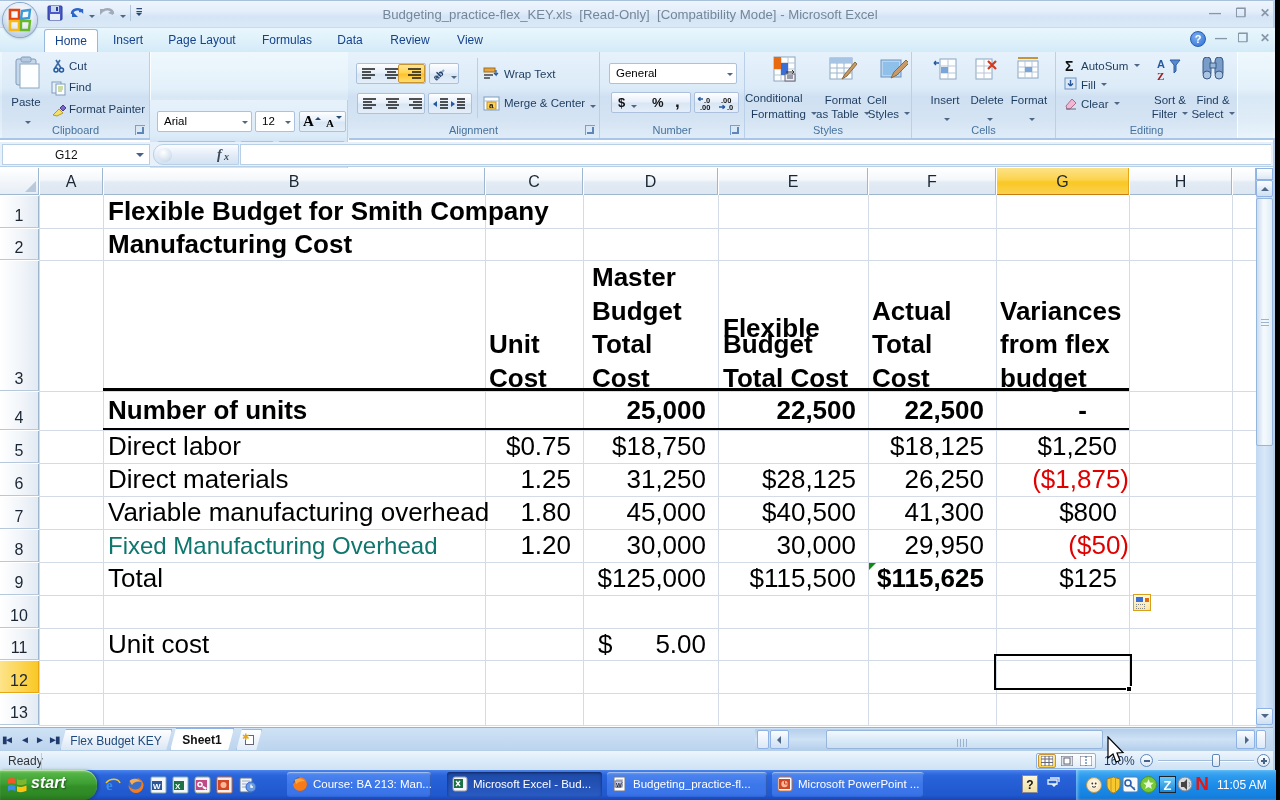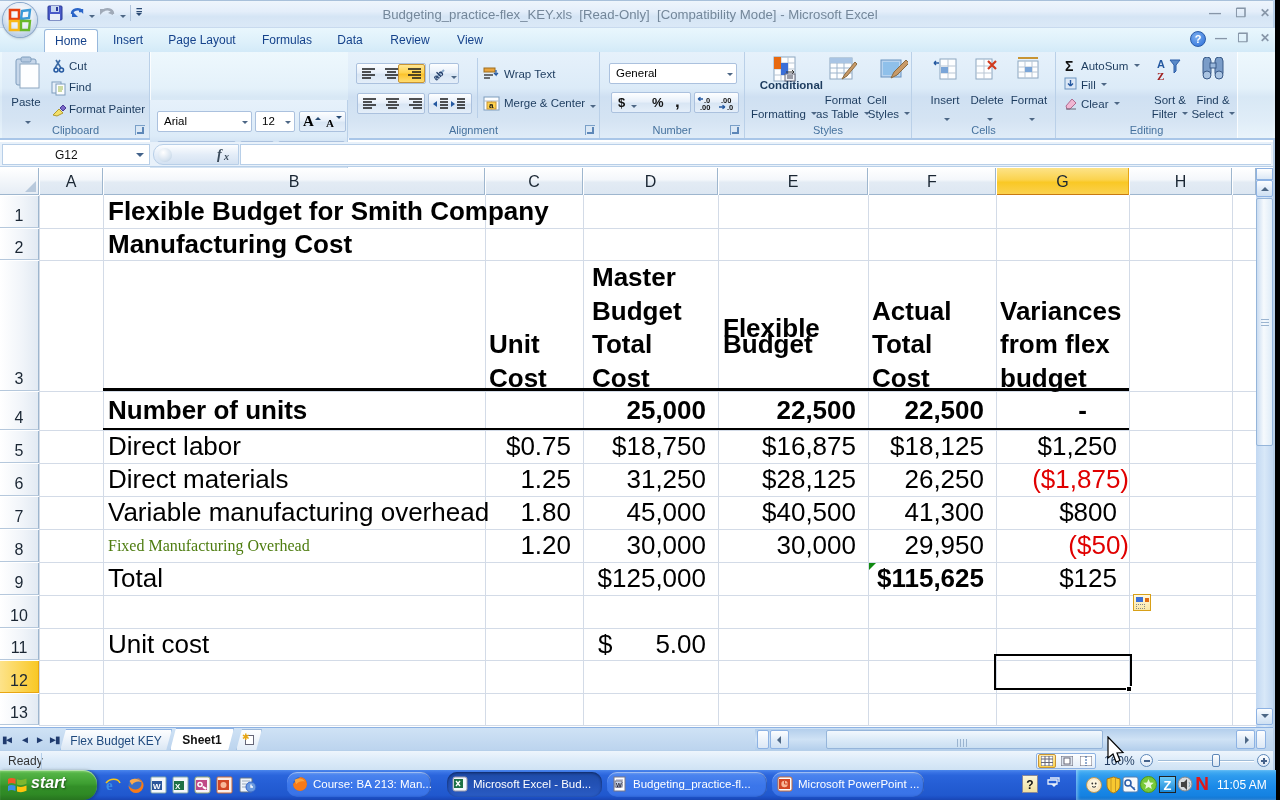--- a/index.html
+++ b/index.html
@@ -40,21 +40,21 @@
 .rowhdr{position:absolute;left:0;width:39px;background:linear-gradient(90deg,#ffffff 0%,#f0f4f9 60%,#e2eaf3 100%);border-right:1px solid #9eb6ce;border-bottom:1px solid #b5c8dc;text-align:center;font-size:16px;color:#1a2633;display:flex;align-items:flex-end;justify-content:center;}
 .cell{position:absolute;font-size:26px;color:#000;white-space:nowrap;}
 .vline{position:absolute;width:1px;background:#d3dbe7;}
 .hline{position:absolute;height:1px;background:#d3dbe7;}
 
 #sheettabs{position:absolute;left:0;top:727px;width:1273px;height:23px;background:linear-gradient(180deg,#cfe2f5,#bcd4ee);border-top:1px solid #8db2e3;}
 #statusbar{position:absolute;left:0;top:750px;width:1273px;height:20px;background:linear-gradient(180deg,#eef5fc,#dcebf9 50%,#cfe2f4);border-top:1px solid #b6cfe9;font-size:12px;color:#333;}
 
 #taskbar{position:absolute;left:0;top:770px;width:1276px;height:30px;
  background:linear-gradient(180deg,#4a86ec 0%,#3771e4 9%,#2a65dc 18%,#245dd4 50%,#2058ce 84%,#1c4fc4 92%,#1946b4 100%);}
-.task{position:absolute;top:2px;height:25px;border-radius:10px;font-size:11.5px;color:#fff;
+.task{position:absolute;top:2px;height:25px;border-radius:3px;font-size:11.5px;color:#fff;
  background:linear-gradient(180deg,#71a1f3 0%,#4a83ee 12%,#3b76ea 55%,#3a74e8 88%,#3168dc 100%);
  box-shadow:inset 0 1px 0 rgba(255,255,255,.35), inset -1px 0 1px rgba(0,0,20,.25);}
 .task .ti{position:absolute;left:5px;top:4px;width:16px;height:16px;}
 .task .tt{position:absolute;left:26px;top:0;line-height:25px;white-space:nowrap;overflow:hidden;}
 </style></head>
 <body>
 <div id="win">
 
   <div id="titlebar">
     <div id="title-text">Budgeting_practice-flex_KEY.xls&nbsp; [Read-Only]&nbsp; [Compatibility Mode] - Microsoft Excel</div>
@@ -259,21 +259,21 @@
     <div class="grp" style="left:745px;width:167px;">
       <svg class="abs" style="left:27px;top:4px;" width="26" height="26" viewBox="0 0 26 26">
           <rect x="2" y="1" width="21" height="24" fill="#fdfeff" stroke="#8ca6c0"></rect>
           <path d="M2 7 h21 M2 13 h21 M2 19 h21 M9 1 v24 M16 1 v24" stroke="#b9c6d4"></path>
           <rect x="2" y="1" width="7" height="12" fill="#e8690f"></rect>
           <rect x="9" y="7" width="7" height="12" fill="#3a6fd8"></rect>
           <path d="M14 16 l8 0 -2 -2 m2 2 l-2 2" stroke="#333" fill="none"></path>
           <rect x="13" y="18" width="10" height="7" fill="#eef2f8" stroke="#667"></rect>
           <path d="M15 20 h6 M15 22 h6" stroke="#445"></path>
         </svg>
-      <div class="sbtxt" style="left:0;top:27px;width:78px;text-align:right;font-weight:bold;">Conditional</div>
+      <div class="sbtxt" style="left:0;top:40px;width:78px;text-align:left;">Conditional</div>
       <div class="sbtxt" style="left:0;top:56px;width:78px;text-align:center;">Formatting <span class="dna" style="margin-top:0;"></span></div>
       <svg class="abs" style="left:84px;top:4px;" width="28" height="26" viewBox="0 0 28 26">
           <rect x="1" y="2" width="22" height="21" fill="#fdfeff" stroke="#8ca6c0"></rect>
           <path d="M1 7 h22 M1 12 h22 M1 17 h22 M8 2 v21 M15 2 v21" stroke="#9db4cc"></path>
           <rect x="1" y="2" width="22" height="5" fill="#a8c4e4"></rect>
           <path d="M26 6 L16 18 l-3 5 5 -3 10 -12 Z" fill="#c89a68" stroke="#8a6a40"></path>
         </svg>
       <div class="sbtxt" style="left:62px;top:42px;width:72px;text-align:center;">Format</div>
       <div class="sbtxt" style="left:62px;top:56px;width:72px;text-align:center;">as Table <span class="dna" style="margin-top:0;"></span></div>
       <svg class="abs" style="left:135px;top:4px;" width="28" height="26" viewBox="0 0 28 26">
@@ -439,57 +439,58 @@
 <div class="cell" style="left:108px;top:60px;height:33px;line-height:33px;font-size:26px;color:#000;font-weight:bold;">Manufacturing Cost</div>
 <div class="cell" style="left:108px;top:27px;height:33px;line-height:33px;font-size:26px;color:#000;font-weight:bold;">Flexible Budget for Smith Company</div>
 <div class="cell" style="left:489px;top:160.4px;height:33.6px;line-height:33.6px;font-weight:bold;">Unit</div>
 <div class="cell" style="left:489px;top:194.0px;height:33.6px;line-height:33.6px;font-weight:bold;">Cost</div>
 <div class="cell" style="left:592px;top:93.2px;height:33.6px;line-height:33.6px;font-weight:bold;">Master</div>
 <div class="cell" style="left:592px;top:126.8px;height:33.6px;line-height:33.6px;font-weight:bold;">Budget</div>
 <div class="cell" style="left:592px;top:160.4px;height:33.6px;line-height:33.6px;font-weight:bold;">Total</div>
 <div class="cell" style="left:592px;top:194.0px;height:33.6px;line-height:33.6px;font-weight:bold;">Cost</div>
 <div class="cell" style="left:723px;top:144px;height:33.6px;line-height:33.6px;font-weight:bold;">Flexible</div>
 <div class="cell" style="left:723px;top:160.4px;height:33.6px;line-height:33.6px;font-weight:bold;">Budget</div>
+<div class="cell" style="left:723px;top:194.0px;height:33.6px;line-height:33.6px;font-weight:bold;">Total Cost</div>
 <div class="cell" style="left:872px;top:126.8px;height:33.6px;line-height:33.6px;font-weight:bold;">Actual</div>
 <div class="cell" style="left:872px;top:160.4px;height:33.6px;line-height:33.6px;font-weight:bold;">Total</div>
 <div class="cell" style="left:872px;top:194.0px;height:33.6px;line-height:33.6px;font-weight:bold;">Cost</div>
 <div class="cell" style="left:1000px;top:126.8px;height:33.6px;line-height:33.6px;font-weight:bold;">Variances</div>
 <div class="cell" style="left:1000px;top:160.4px;height:33.6px;line-height:33.6px;font-weight:bold;">from flex</div>
 <div class="cell" style="left:1000px;top:194.0px;height:33.6px;line-height:33.6px;font-weight:bold;">budget</div>
 <div class="cell" style="left:108px;top:225px;height:35px;line-height:35px;font-size:26px;color:#000;font-weight:bold;">Number of units</div>
 <div class="cell" style="left:506px;top:225px;width:200px;height:35px;line-height:35px;text-align:right;color:#000;font-weight:bold;">25,000</div>
 <div class="cell" style="left:656px;top:225px;width:200px;height:35px;line-height:35px;text-align:right;color:#000;font-weight:bold;">22,500</div>
 <div class="cell" style="left:784px;top:225px;width:200px;height:35px;line-height:35px;text-align:right;color:#000;font-weight:bold;">22,500</div>
 <div class="cell" style="left:890px;top:225px;width:197px;height:35px;line-height:35px;text-align:right;color:#000;font-weight:bold;">-</div>
 <div class="cell" style="left:108px;top:262px;height:33px;line-height:33px;font-size:26px;color:#000;">Direct labor</div>
 <div class="cell" style="left:371px;top:262px;width:200px;height:33px;line-height:33px;text-align:right;color:#000;">$0.75</div>
 <div class="cell" style="left:506px;top:262px;width:200px;height:33px;line-height:33px;text-align:right;color:#000;">$18,750</div>
-<div class="cell" style="left:656px;top:262px;width:200px;height:33px;line-height:33px;text-align:right;color:#000;">$16,875</div>
 <div class="cell" style="left:784px;top:262px;width:200px;height:33px;line-height:33px;text-align:right;color:#000;">$18,125</div>
 <div class="cell" style="left:917px;top:262px;width:200px;height:33px;line-height:33px;text-align:right;color:#000;">$1,250</div>
 <div class="cell" style="left:108px;top:295px;height:33px;line-height:33px;font-size:26px;color:#000;">Direct materials</div>
 <div class="cell" style="left:371px;top:295px;width:200px;height:33px;line-height:33px;text-align:right;color:#000;">1.25</div>
 <div class="cell" style="left:506px;top:295px;width:200px;height:33px;line-height:33px;text-align:right;color:#000;">31,250</div>
 <div class="cell" style="left:656px;top:295px;width:200px;height:33px;line-height:33px;text-align:right;color:#000;">$28,125</div>
 <div class="cell" style="left:784px;top:295px;width:200px;height:33px;line-height:33px;text-align:right;color:#000;">26,250</div>
 <div class="cell" style="left:929px;top:295px;width:200px;height:33px;line-height:33px;text-align:right;color:#e00000;">($1,875)</div>
 <div class="cell" style="left:108px;top:328px;height:33px;line-height:33px;font-size:26px;color:#000;">Variable manufacturing overhead</div>
 <div class="cell" style="left:371px;top:328px;width:200px;height:33px;line-height:33px;text-align:right;color:#000;">1.80</div>
 <div class="cell" style="left:506px;top:328px;width:200px;height:33px;line-height:33px;text-align:right;color:#000;">45,000</div>
 <div class="cell" style="left:656px;top:328px;width:200px;height:33px;line-height:33px;text-align:right;color:#000;">$40,500</div>
 <div class="cell" style="left:784px;top:328px;width:200px;height:33px;line-height:33px;text-align:right;color:#000;">41,300</div>
 <div class="cell" style="left:917px;top:328px;width:200px;height:33px;line-height:33px;text-align:right;color:#000;">$800</div>
-<div class="cell" style="left:108px;top:361px;height:33px;line-height:33px;font-size:16px;color:#4d7c0f;font-family:Liberation Serif, serif;">Fixed Manufacturing Overhead</div>
+<div class="cell" style="left:108px;top:361px;height:33px;line-height:33px;font-size:24px;color:#0f766e;">Fixed Manufacturing Overhead</div>
 <div class="cell" style="left:371px;top:361px;width:200px;height:33px;line-height:33px;text-align:right;color:#000;">1.20</div>
 <div class="cell" style="left:506px;top:361px;width:200px;height:33px;line-height:33px;text-align:right;color:#000;">30,000</div>
 <div class="cell" style="left:656px;top:361px;width:200px;height:33px;line-height:33px;text-align:right;color:#000;">30,000</div>
 <div class="cell" style="left:784px;top:361px;width:200px;height:33px;line-height:33px;text-align:right;color:#000;">29,950</div>
 <div class="cell" style="left:929px;top:361px;width:200px;height:33px;line-height:33px;text-align:right;color:#e00000;">($50)</div>
 <div class="cell" style="left:108px;top:394px;height:33px;line-height:33px;font-size:26px;color:#000;">Total</div>
 <div class="cell" style="left:506px;top:394px;width:200px;height:33px;line-height:33px;text-align:right;color:#000;">$125,000</div>
+<div class="cell" style="left:656px;top:394px;width:200px;height:33px;line-height:33px;text-align:right;color:#000;">$115,500</div>
 <div class="cell" style="left:784px;top:394px;width:200px;height:33px;line-height:33px;text-align:right;color:#000;font-weight:bold;">$115,625</div>
 <div class="cell" style="left:917px;top:394px;width:200px;height:33px;line-height:33px;text-align:right;color:#000;">$125</div>
 <div class="cell" style="left:108px;top:460px;height:32px;line-height:32px;font-size:26px;color:#000;">Unit cost</div>
 <div class="cell" style="left:598px;top:460px;height:32px;line-height:32px;font-size:26px;color:#000;">$</div>
 <div class="cell" style="left:506px;top:460px;width:200px;height:32px;line-height:32px;text-align:right;color:#000;">5.00</div>
 <div class="abs" style="left:869px;top:395px;width:0;height:0;border-right:7px solid transparent;border-top:7px solid #108a10;"></div>
 <div class="abs" style="left:1133px;top:426px;width:18px;height:17px;background:linear-gradient(180deg,#fff8e0,#fbe8a6);border:1px solid #d8a018;"></div>
 <div class="abs" style="left:1136px;top:429px;width:7px;height:5px;background:#3a6fd8;"></div>
 <div class="abs" style="left:1136px;top:436px;width:9px;height:5px;border:1px dotted #888;"></div>
 <div class="abs" style="left:1145px;top:430px;width:4px;height:4px;background:#e06a10;"></div>

